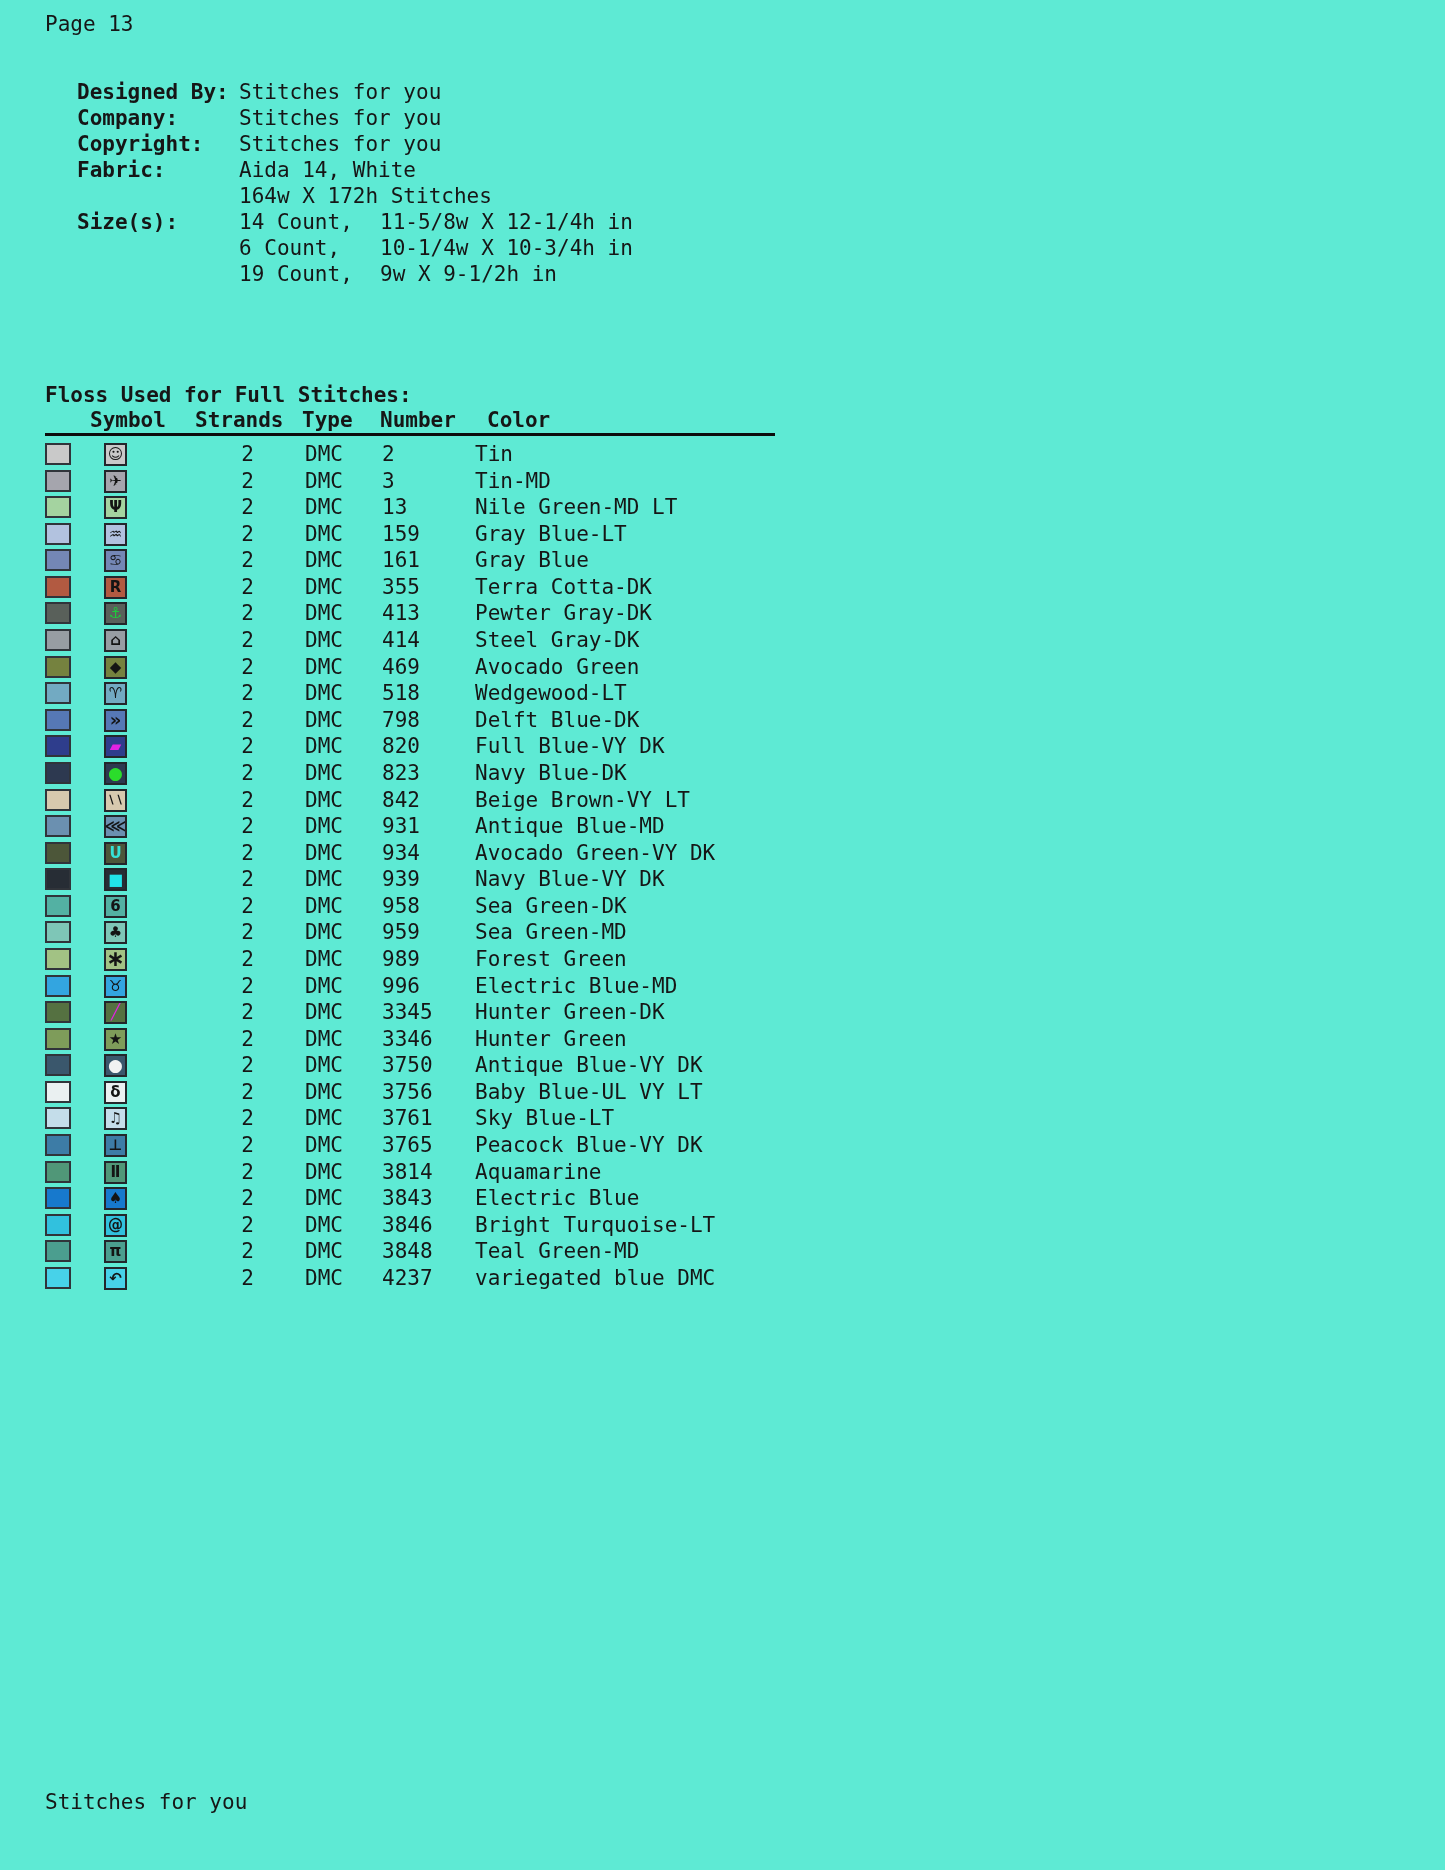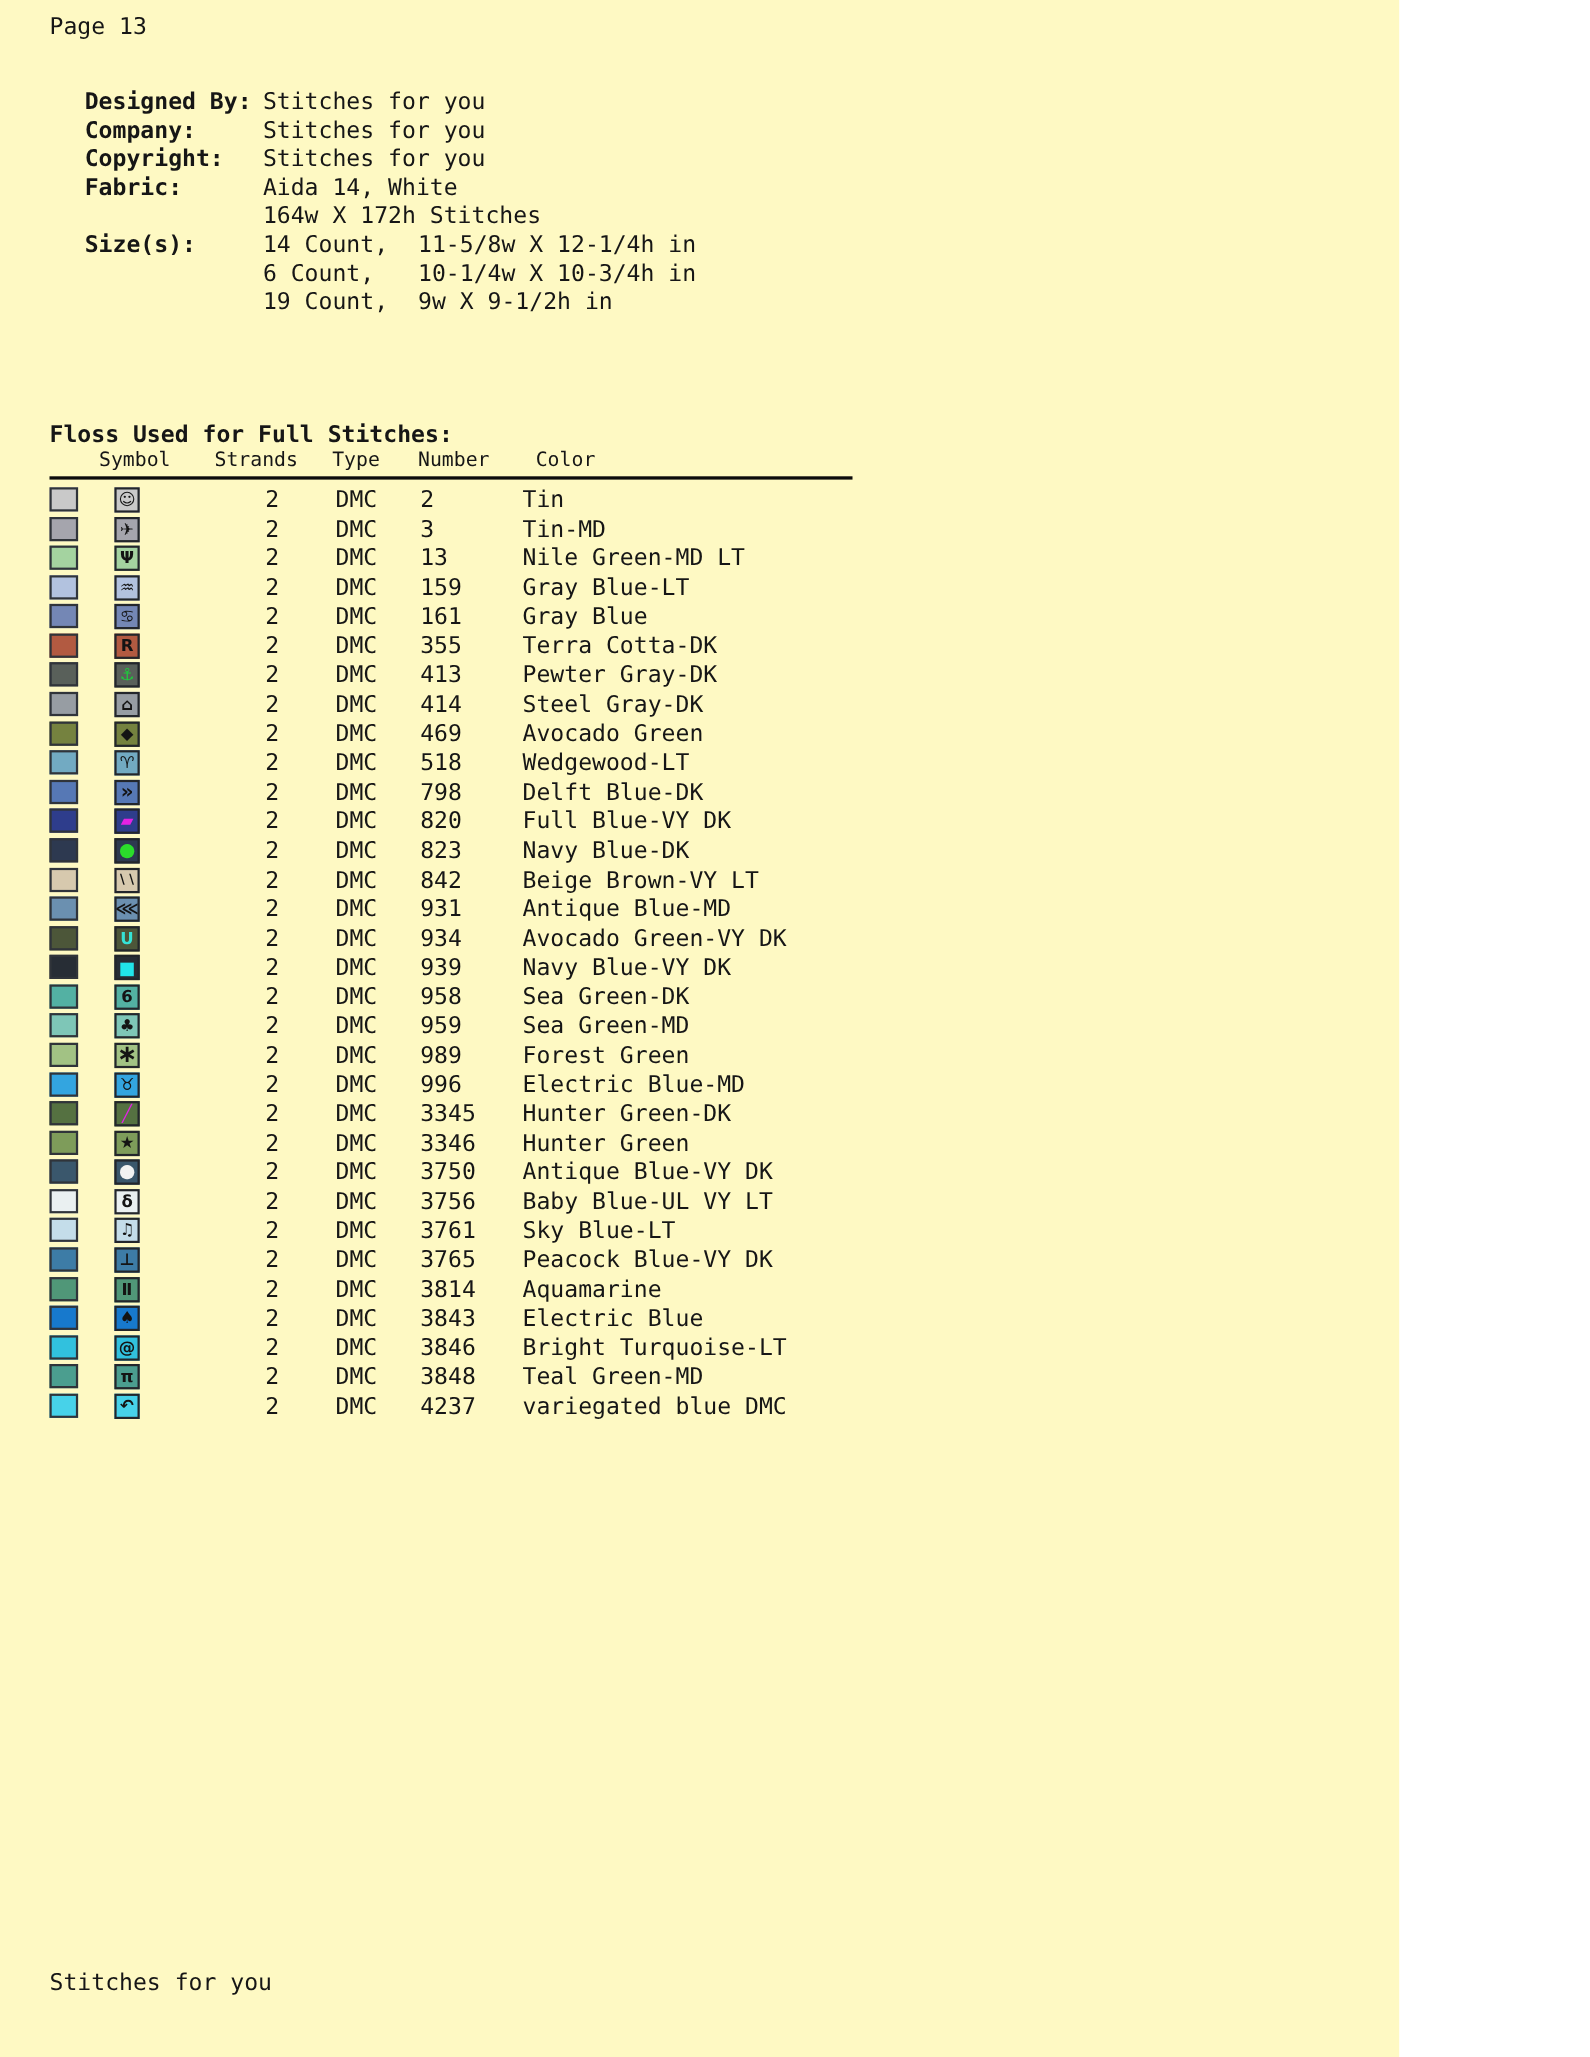--- a/index.html
+++ b/index.html
@@ -1,29 +1,29 @@
 <!DOCTYPE html>
 <html><head>
 <meta charset="utf-8">
 <style>
   html,body { margin:0; padding:0; background:#ffffff; }
   .page {
-    position:relative; width:1272px; height:1870px; background:#fef9c3;
+    position:relative; width:1445px; height:1870px; background:#5eead4;
     font-family:"DejaVu Sans Mono","Liberation Mono",monospace;
     color:#161616; overflow:hidden;
   }
   .page-label { position:absolute; left:45px; top:12px; font-size:21px; white-space:pre; }
   .info-block { position:absolute; left:45px; top:80px; font-size:21px;margin-left:32px; }
   .info-row { position:relative; height:26px; width:760px; }
   .info-row .lbl { position:absolute; left:0; font-weight:bold; white-space:pre; }
   .info-row .val { position:absolute; left:162px; white-space:pre; }
   .info-row .val2 { position:absolute; left:303px; white-space:pre; }
 
   .floss-title { position:absolute; left:45px; top:383px; font-size:21px; font-weight:bold; white-space:pre; }
-  .floss-header { position:absolute; left:45px; top:408px; height:26px; width:900px; font-size:18px; font-weight:normal;text-align:right; }
+  .floss-header { position:absolute; left:45px; top:408px; height:26px; width:900px; font-size:21px; font-weight:bold;text-align:right; }
   .floss-header span { position:absolute; top:0; white-space:pre; }
   .h-symbol { left:45px; }
   .h-strands { left:150px; }
   .h-type { left:257px; }
   .h-number { left:335px; }
   .h-color { left:442px; }
   .header-rule { position:absolute; left:45px; top:433px; width:730px; height:3px; background:#0c0c0c; }
 
   .floss-rows { position:absolute; left:45px; top:441px; font-size:21px; }
   .floss-row { position:relative; height:26.58px; width:900px; }

